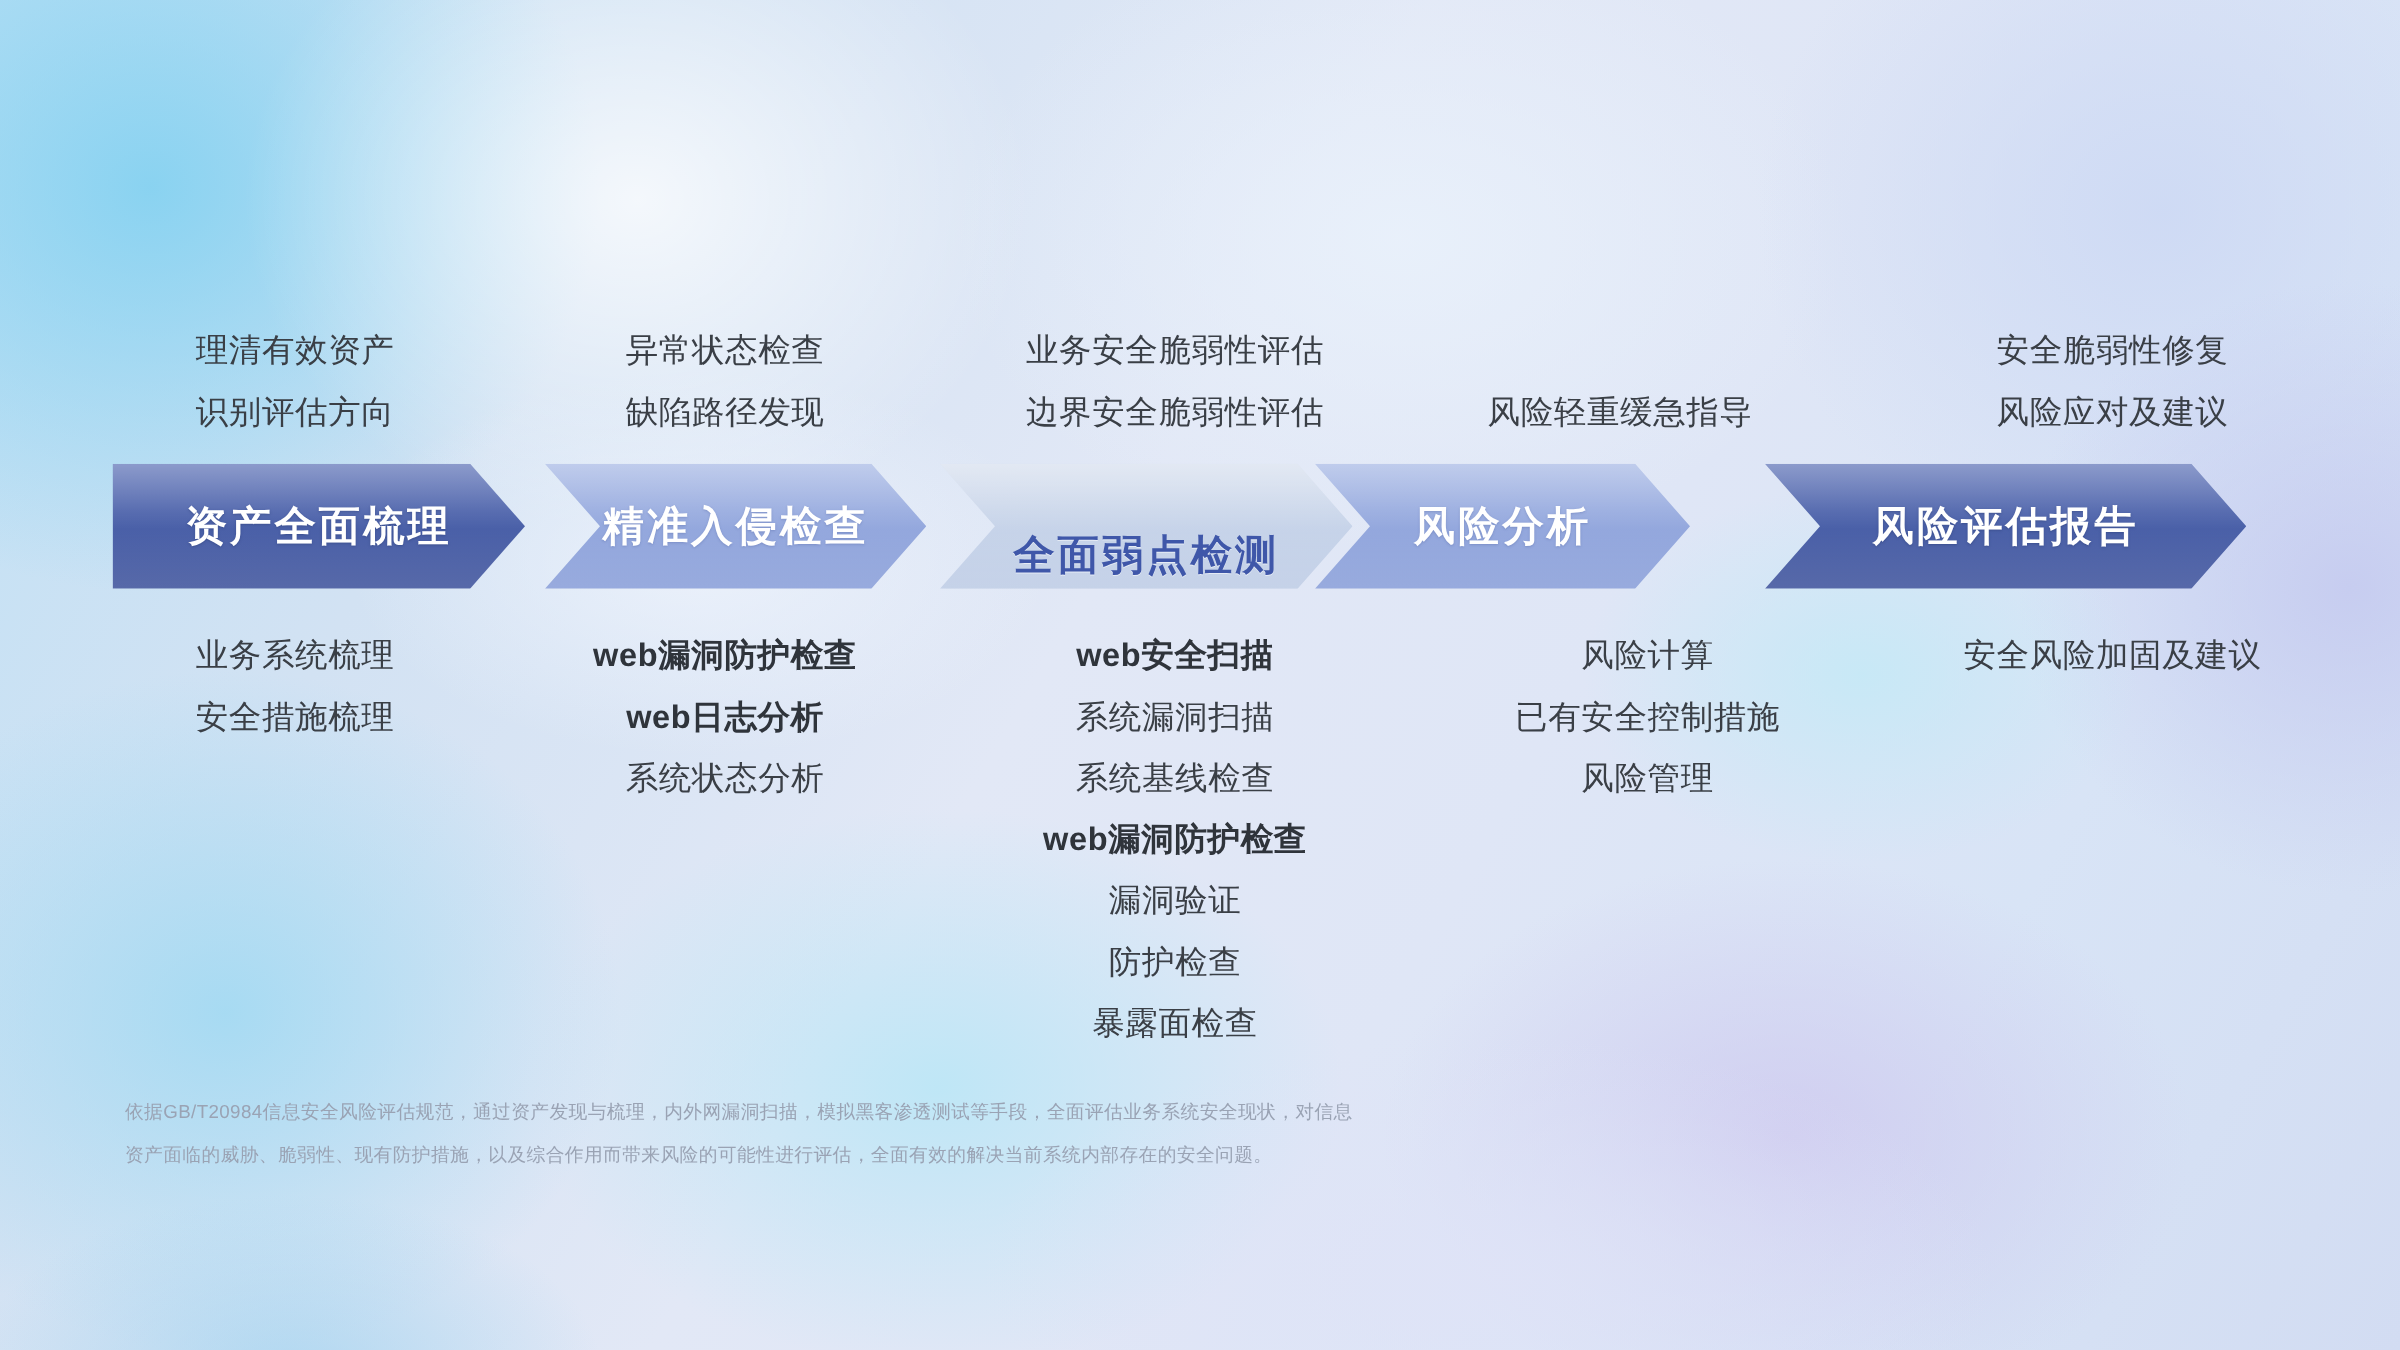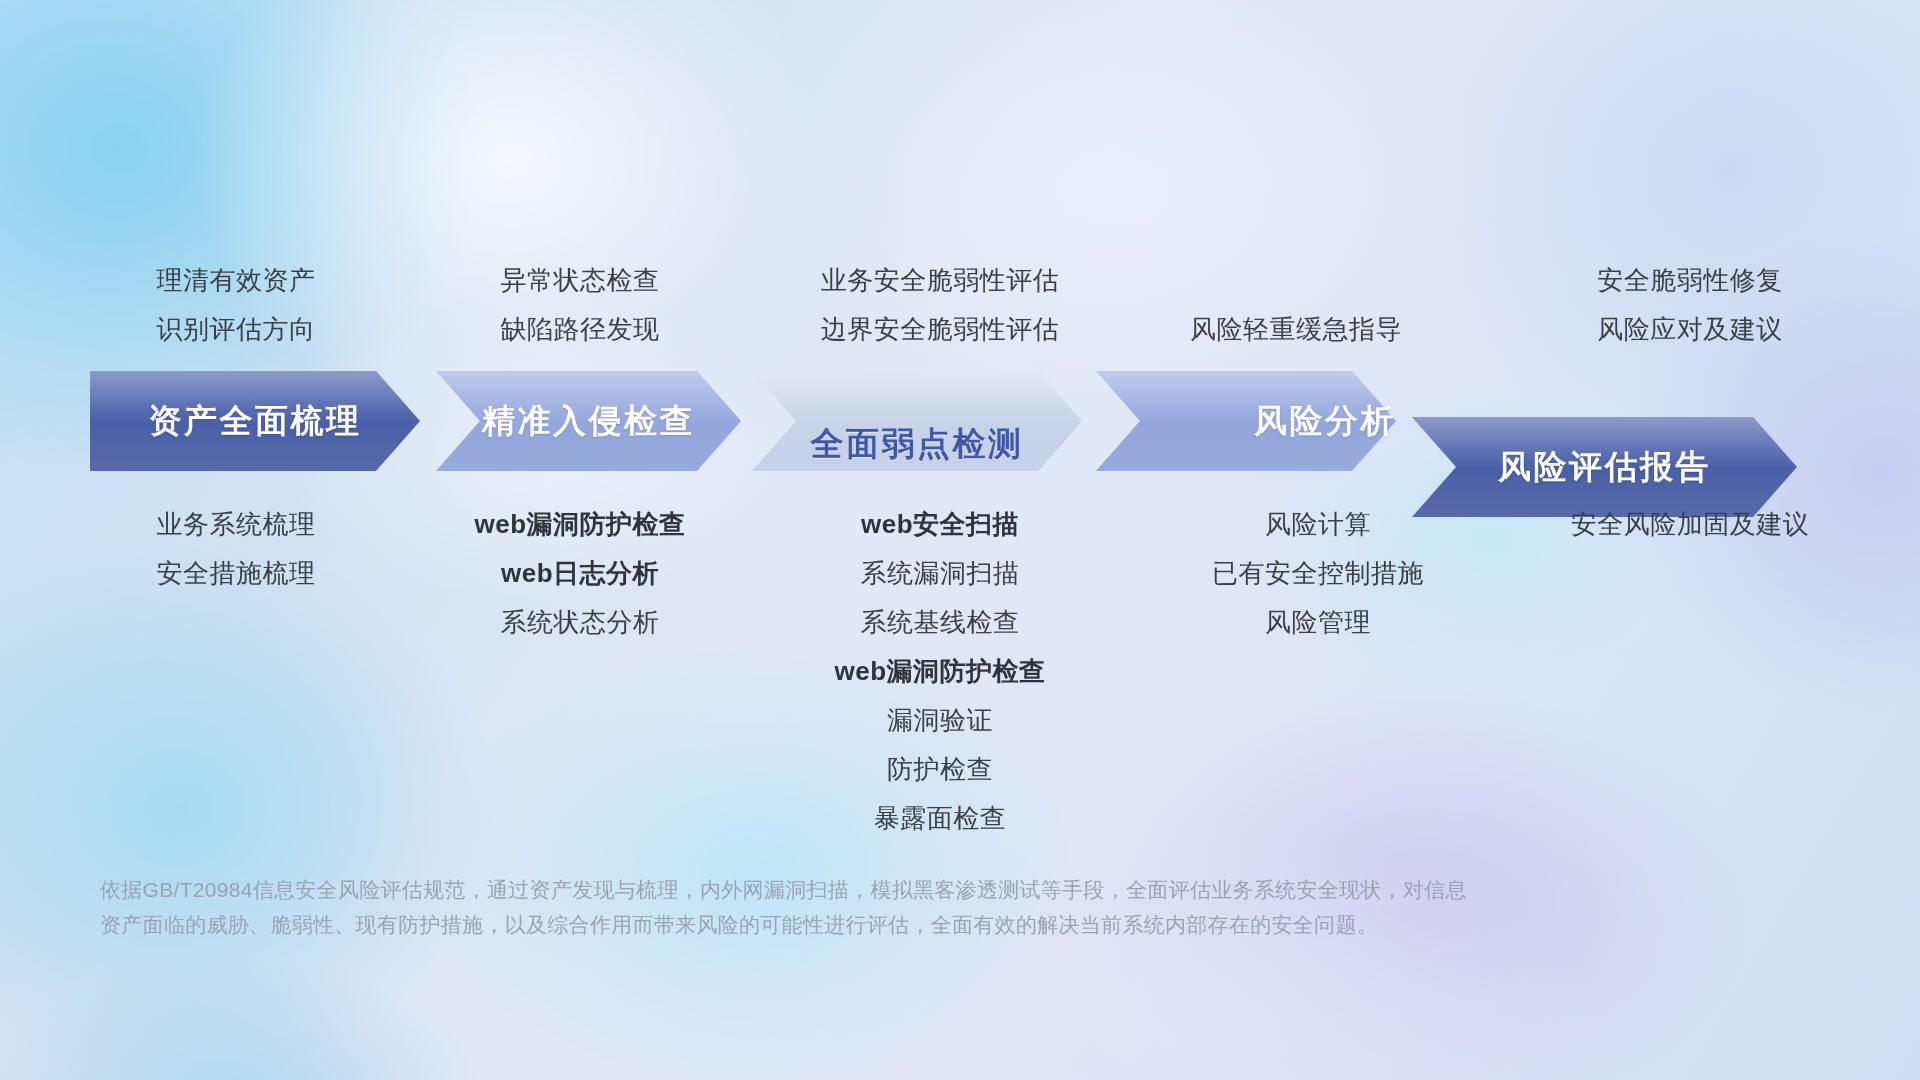--- a/index.html
+++ b/index.html
@@ -60,21 +60,21 @@
   .botcol{position:absolute;text-align:center;}
   .botcol .item{
     font-size:26px;color:#3a3f46;line-height:49px;white-space:nowrap;
     letter-spacing:.5px;
   }
   .botcol .item.em{font-weight:bold;color:#2f343b;}
 
   
   .footer{
     position:absolute;left:100px;top:872px;width:1560px;
-    font-size:21px;line-height:35px;color:#9aa3b4;letter-spacing:.3px;
+    font-size:15px;line-height:35px;color:#9aa3b4;letter-spacing:.3px;
   }
   .footer .fline{white-space:nowrap;}
 </style>
 </head>
 <body>
 
 <div id="bg">
   <div class="base"></div>
   <div class="blob b1"></div>
     <div class="blob b2"></div>
@@ -123,26 +123,26 @@
       <div class="chev tone-mid" style="left: 436px; width: 305px;">
         <div class="shape" style="background: linear-gradient(rgb(164, 182, 228) 0%, rgb(147, 167, 221) 55%, rgb(140, 161, 218) 100%); clip-path: polygon(0px 0px, 261px 0px, 305px 50px, 261px 100px, 0px 100px, 44px 50px); filter: drop-shadow(rgba(90, 110, 160, 0.25) 0px 2px 3px);"></div>
         <div class="shape" style="clip-path: polygon(0px 0px, 261px 0px, 305px 50px, 261px 100px, 0px 100px, 44px 50px); background: linear-gradient(rgba(255, 255, 255, 0.3) 0%, rgba(255, 255, 255, 0.06) 38%, rgba(255, 255, 255, 0) 52%, rgba(255, 255, 255, 0.1) 100%);"></div>
         <div class="txt">精准入侵检查</div>
       </div>
       <div class="chev tone-light" style="left: 752px; width: 330px;">
         <div class="shape" style="background: linear-gradient(rgb(214, 223, 238) 0%, rgb(198, 211, 233) 55%, rgb(191, 205, 230) 100%); clip-path: polygon(0px 0px, 286px 0px, 330px 50px, 286px 100px, 0px 100px, 44px 50px); filter: drop-shadow(rgba(90, 110, 160, 0.25) 0px 2px 3px);"></div>
         <div class="shape" style="clip-path: polygon(0px 0px, 286px 0px, 330px 50px, 286px 100px, 0px 100px, 44px 50px); background: linear-gradient(rgba(255, 255, 255, 0.3) 0%, rgba(255, 255, 255, 0.06) 38%, rgba(255, 255, 255, 0) 52%, rgba(255, 255, 255, 0.1) 100%);"></div>
         <div class="txt">全面弱点检测</div>
       </div>
-      <div class="chev tone-mid" style="left: 1096px; width: 300px; justify-content: flex-end;">
+      <div class="chev tone-mid" style="left: 1052px; width: 300px;">
         <div class="shape" style="background: linear-gradient(rgb(164, 182, 228) 0%, rgb(147, 167, 221) 55%, rgb(140, 161, 218) 100%); clip-path: polygon(0px 0px, 256px 0px, 300px 50px, 256px 100px, 0px 100px, 44px 50px); filter: drop-shadow(rgba(90, 110, 160, 0.25) 0px 2px 3px);"></div>
         <div class="shape" style="clip-path: polygon(0px 0px, 256px 0px, 300px 50px, 256px 100px, 0px 100px, 44px 50px); background: linear-gradient(rgba(255, 255, 255, 0.3) 0%, rgba(255, 255, 255, 0.06) 38%, rgba(255, 255, 255, 0) 52%, rgba(255, 255, 255, 0.1) 100%);"></div>
         <div class="txt">风险分析</div>
       </div>
-      <div class="chev tone-dark" style="left: 1412px; width: 385px; margin-top: 46px;">
+      <div class="chev tone-dark" style="left: 1412px; width: 385px;">
         <div class="shape" style="background: linear-gradient(rgb(90, 111, 181) 0%, rgb(74, 96, 168) 52%, rgb(68, 88, 159) 100%); clip-path: polygon(0px 0px, 341px 0px, 385px 50px, 341px 100px, 0px 100px, 44px 50px); filter: drop-shadow(rgba(90, 110, 160, 0.25) 0px 2px 3px);"></div>
         <div class="shape" style="clip-path: polygon(0px 0px, 341px 0px, 385px 50px, 341px 100px, 0px 100px, 44px 50px); background: linear-gradient(rgba(255, 255, 255, 0.3) 0%, rgba(255, 255, 255, 0.06) 38%, rgba(255, 255, 255, 0) 52%, rgba(255, 255, 255, 0.1) 100%);"></div>
         <div class="txt">风险评估报告</div>
       </div>
     </div>
 
   <div class="botlists" id="botlists">
       <div class="botcol" style="left: -64px; width: 600px; top: 0px;">
         <div class="item">业务系统梳理</div>
         <div class="item">安全措施梳理</div>

